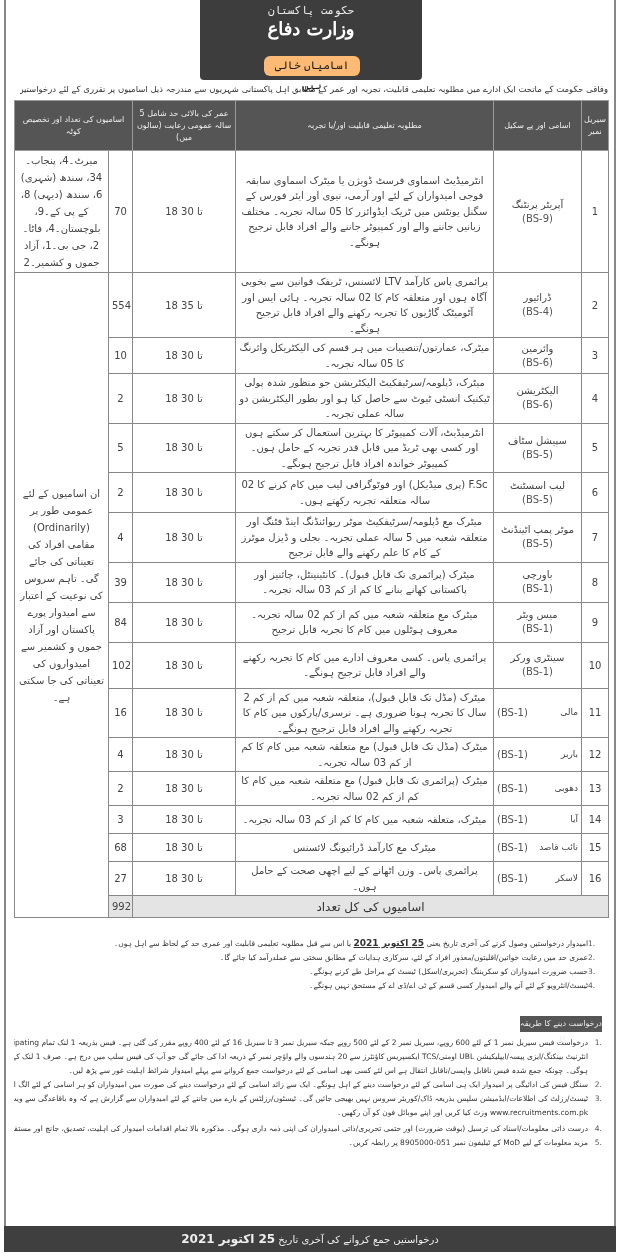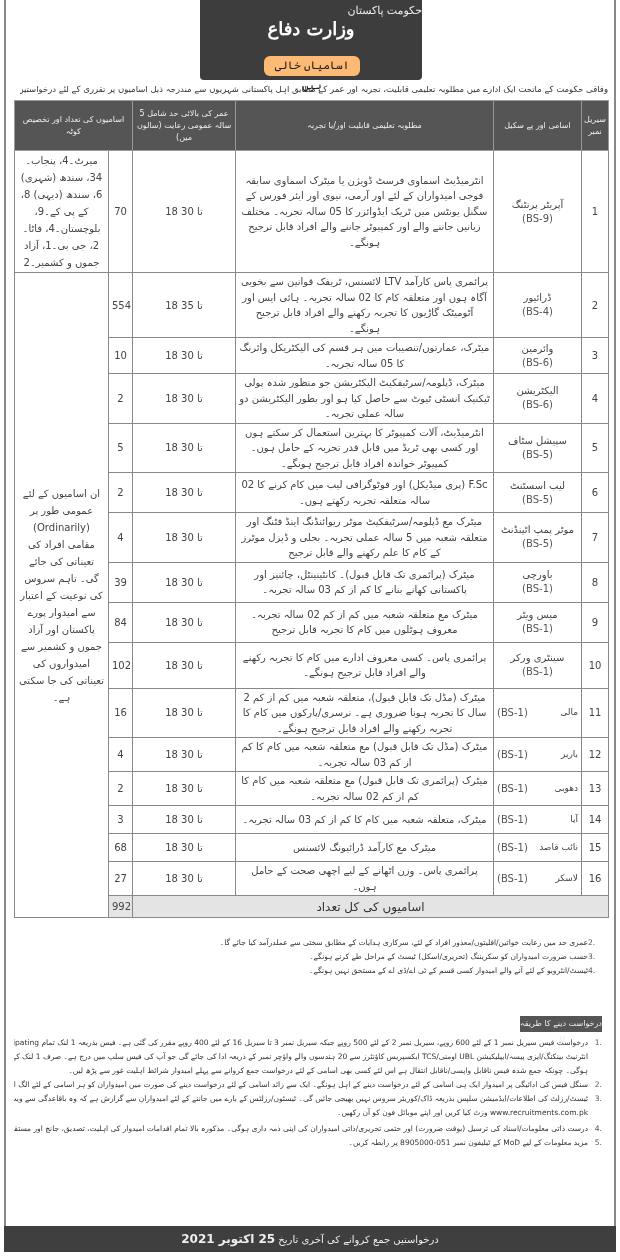--- a/index.html
+++ b/index.html
@@ -1,20 +1,20 @@
 <!DOCTYPE html>
 <html><head>
 <meta charset="utf-8">
 <style>
   * { box-sizing: border-box; margin: 0; padding: 0; }
   html, body { width: 620px; height: 1260px; background: #ffffff; overflow: hidden; }
   body { font-family: "DejaVu Sans", sans-serif; color: #333; position: relative; }
   .frame { position: absolute; left: 4px; top: 0; width: 612px; height: 1252px; border: 2px solid #888; border-top: none; background: #fff; }
   .banner { position: absolute; left: 200px; top: 0; width: 222px; height: 80px; background: #3d3d3d; border-radius: 0 0 4px 4px; }
-  .gov { position: absolute; left: 0; right: 0; top: 4px; color: #eee; font-size: 11px; direction: rtl; font-family: Liberation Sans, sans-serif; }
+  .gov { position: absolute; left: 0; right: 0; top: 4px; text-align: center; color: #eee; font-size: 11px; direction: rtl; font-family: Liberation Mono, monospace; }
   .ministry { position: absolute; left: 0; right: 0; top: 18px; text-align: center; color: #fff; font-size: 18px; font-weight: bold; direction: rtl; font-family: "DejaVu Serif", serif; }
   .vacancy-pill { position: absolute; left: 64px; top: 56px; width: 96px; height: 20px; background: #fdba74; border-radius: 6px; text-align: center; font-size: 11px; line-height: 20px; color: #222; direction: rtl; font-family: "DejaVu Serif", serif; }
   .intro { position: absolute; left: 20px; right: 12px; top: 84px; font-size: 8.5px; direction: rtl; text-align: right; color: #333; white-space: nowrap; overflow: hidden; }
   table.vac { position: absolute; left: 14px; top: 100px; width: 594px; border-collapse: collapse; table-layout: fixed; }
   table.vac th { background: #555; color: #eee; font-weight: normal; font-size: 8px; border: 1px solid #999; height: 50px; direction: rtl; text-align: center; padding: 2px; line-height: 1.5; }
   table.vac td { border: 1px solid #888; font-size: 10px; color: #444; text-align: center; vertical-align: middle; padding: 1px 3px; }
   td.qual { direction: rtl; text-align: right; font-size: 7.5px; line-height: 1.55; color: #444; padding: 2px 6px; }
   td.post { direction: rtl; font-size: 9px; color: #333; line-height: 1.4; }
   td.post .bs { direction: ltr; font-size: 10px; color: #555; display: block; }
   td.post.inline { text-align: left; direction: ltr; }
@@ -183,20 +183,21 @@
         <td>16</td>
       </tr>
       <tr class="total">
         <td class="count">992</td>
         <td colspan="4" class="total-label">اسامیوں کی کل تعداد</td>
       </tr>
     </tbody>
 </table>
 
 <div class="notes">
+  <div class="n"><span class="num">1.</span><span>امیدوار درخواستیں وصول کرنے کی آخری تاریخ یعنی </span><u>25 اکتوبر 2021</u><span> یا اس سے قبل مطلوبہ تعلیمی قابلیت اور عمری حد کے لحاظ سے اہل ہوں۔</span></div>
   <div class="n"><span class="num">2.</span><span>عمری حد میں رعایت خواتین/اقلیتوں/معذور افراد کے لئے، سرکاری ہدایات کے مطابق سختی سے عملدرآمد کیا جائے گا۔</span></div>
   <div class="n"><span class="num">3.</span><span>حسب ضرورت امیدواران کو سکریننگ (تحریری/اسکل) ٹیسٹ کے مراحل طے کرنے ہونگے۔</span></div>
   <div class="n"><span class="num">4.</span><span>ٹیسٹ/انٹرویو کے لئے آنے والے امیدوار کسی قسم کے ٹی اے/ڈی اے کے مستحق نہیں ہونگے۔</span></div>
 </div>
 
 <div class="howto">درخواست دینے کا طریقہ کار</div>
 
 <div class="apply" id="apply">
     <div class="n">
       <div style="white-space:nowrap;overflow:hidden"><span class="num" style="display:inline-block;width:14px;direction:ltr;color:#555">1.</span><span>درخواست فیس سیریل نمبر 1 کے لئے 600 روپے، سیریل نمبر 2 کے لئے 500 روپے جبکہ سیریل نمبر 3 تا سیریل 16 کے لئے 400 روپے مقرر کی گئی ہے۔ فیس بذریعہ 1 لنک تمام Participating بینکوں/ATMs</span></div>

